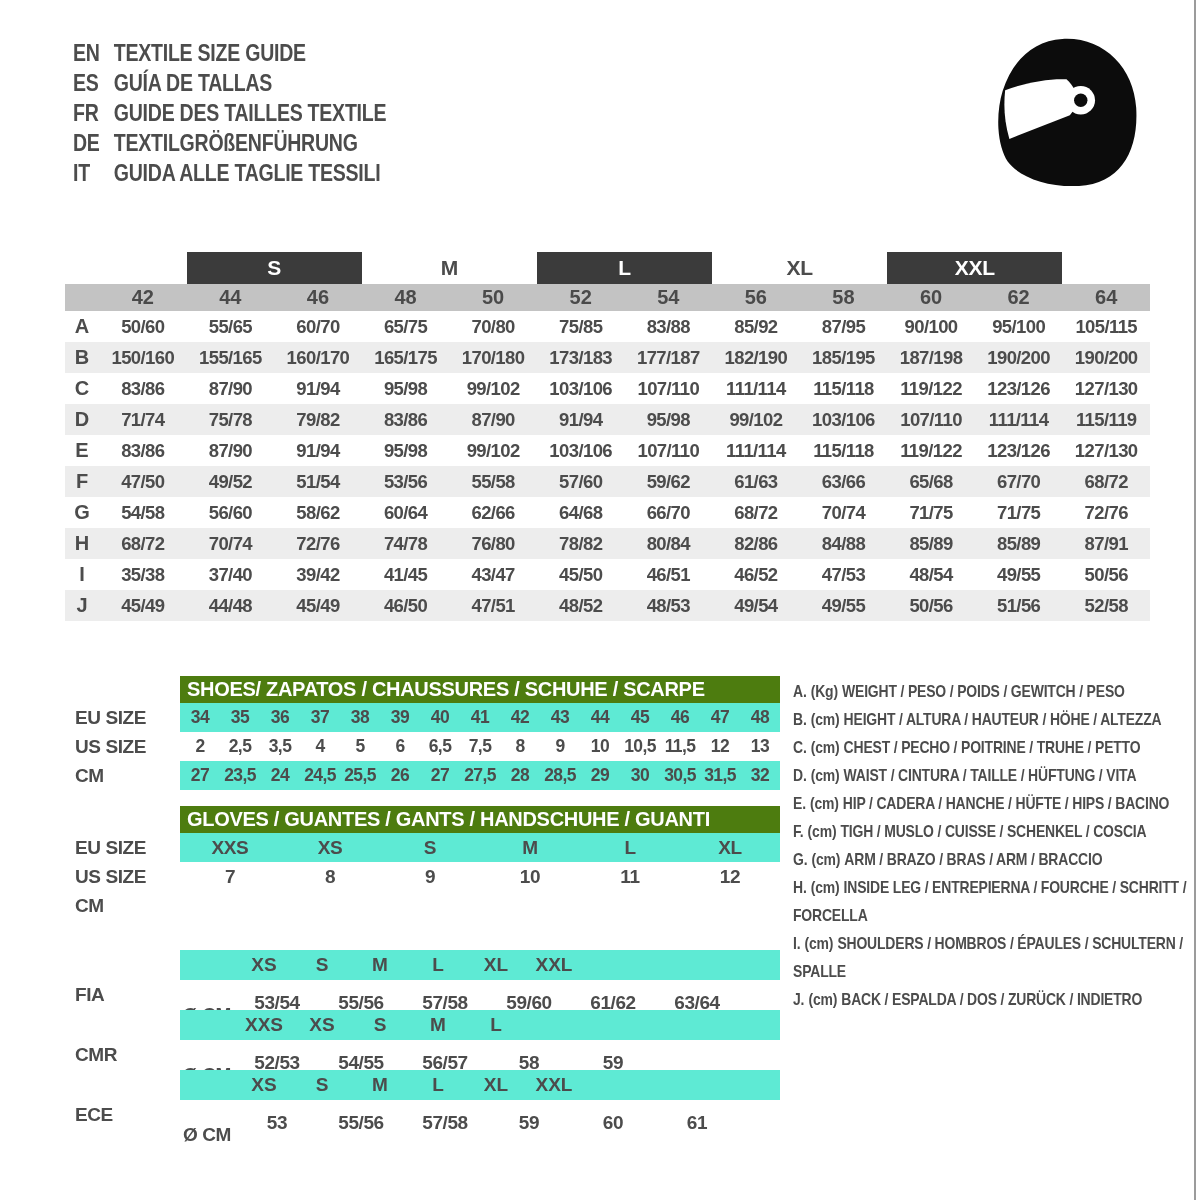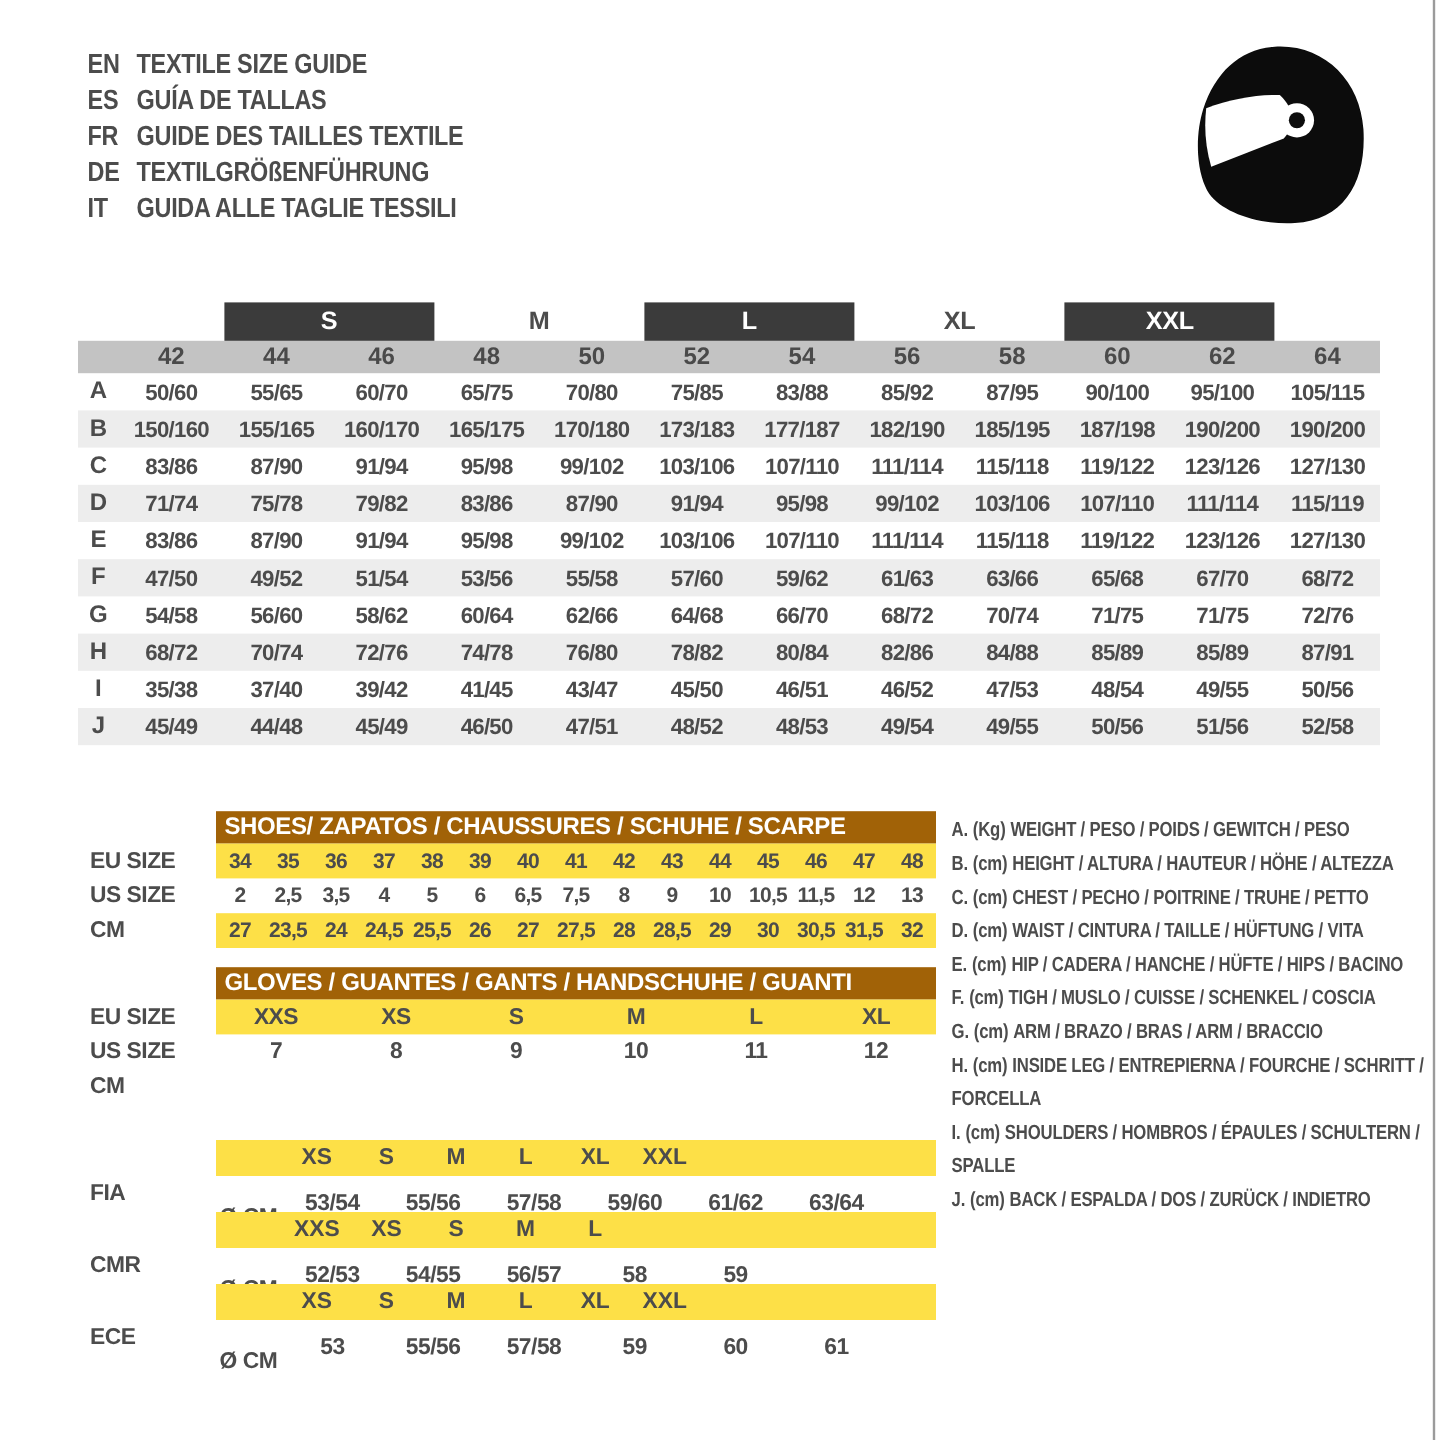--- a/index.html
+++ b/index.html
@@ -27,27 +27,27 @@
   .data-row { height:31px; font-size:18.5px; letter-spacing:-0.6px; }
   .data-row.striped { background:#ededed; }
   .mt-label { text-align:center; font-size:20px; letter-spacing:0; }
   .mt-cell { text-align:center; }
 
   
   .bt-block { position:absolute; left:65px; }
   .shoes-pos { top:676px; }
   .gloves-pos { top:806px; }
   .helmet-pos { top:950px; }
-  .bt-titlebar { margin-left:115px; width:600px; height:27px; background:#a16207; color:#fff;
+  .bt-titlebar { margin-left:115px; width:600px; height:27px; background:#4d7c0f; color:#fff;
                  display:flex; align-items:center; padding-left:7px; font-size:20px; letter-spacing:-0.3px; white-space:nowrap; }
   .bt-row { display:flex; }
   .bt-label { width:115px; padding-left:10px; display:flex; align-items:center; font-size:19px; letter-spacing:-0.4px;text-align:right; }
   .bt-cells { width:600px; display:grid; align-items:center; }
   .bt-cell { text-align:center; }
-  .stripe { background:#fde047; }
+  .stripe { background:#5eead4; }
 
   .shoes-pos .bt-row, .gloves-pos .bt-row { height:29px; }
   .shoes-pos .bt-cells { grid-template-columns:repeat(15,1fr); font-size:17.5px; letter-spacing:-0.6px; }
   .gloves-pos .bt-cells { grid-template-columns:repeat(6,1fr); font-size:19px; letter-spacing:-0.4px; }
 
   .helmet-pos .bt-row { height:30px; }
   .hm-sizes  { grid-template-columns:55px repeat(6,58px) 1fr; font-size:19px; }
   .hm-values { grid-template-columns:55px repeat(6,84px) 1fr; font-size:19px; letter-spacing:-0.4px; }
   .hm-unit { padding-left:3px;margin-top:24px; }
 

